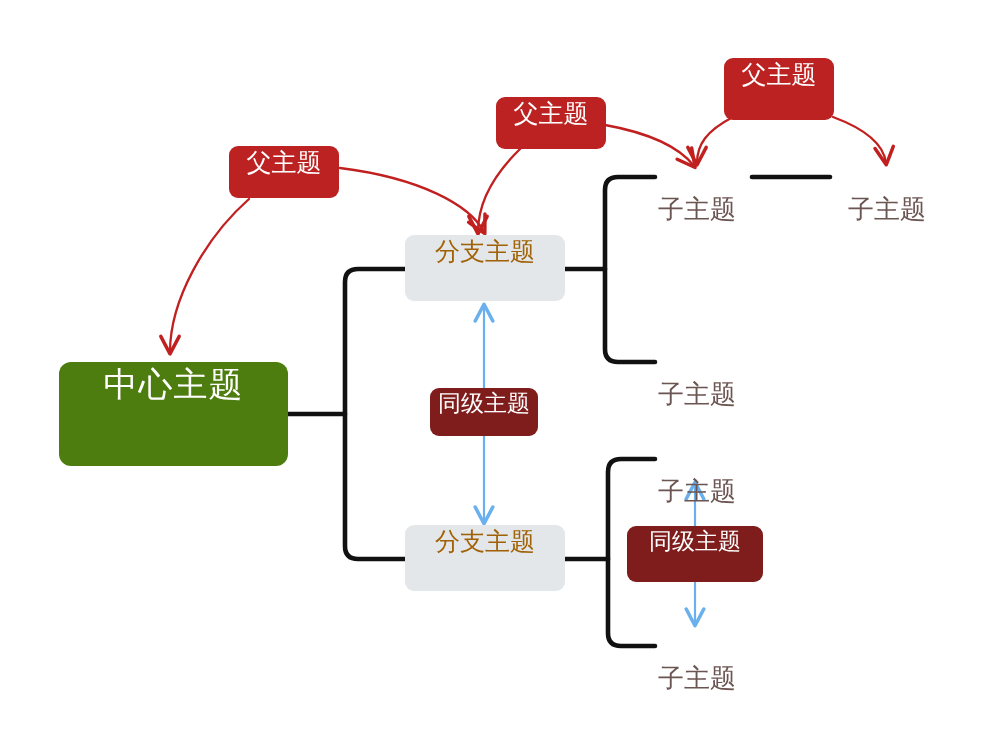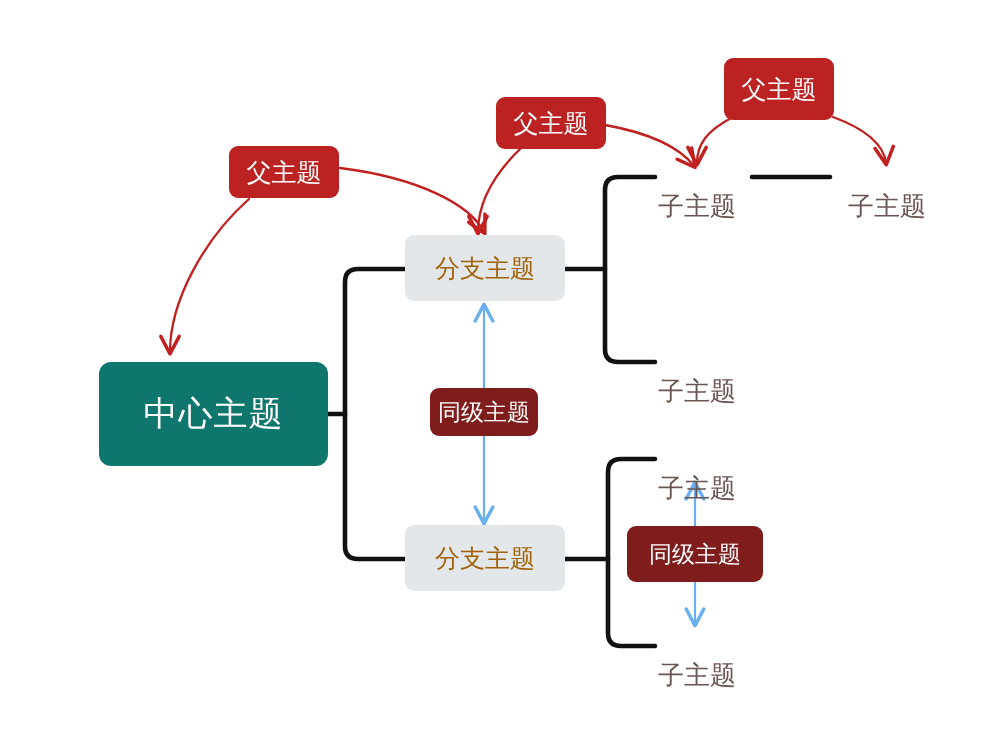--- a/index.html
+++ b/index.html
@@ -24,35 +24,33 @@
     top: 0;
     width: 996px;
     height: 736px;
     pointer-events: none;
   }
 
   .node {
     position: absolute;
     box-sizing: border-box;
     display: flex;
-    align-items: center;
     justify-content: center;
     white-space: nowrap;
     user-select: none;
     font-family: Liberation Serif, serif;
   }
 
   
   .node-central {
-    background: #0f766e;
+    background: #4d7c0f;
     color: #ffffff;
     border-radius: 12px;
     font-size: 34px;
     letter-spacing: 1px;
-    margin-left: 40px;
   }
 
   
   .node-branch {
     background: #e3e7e9;
     color: #a16207;
     border-radius: 9px;
     font-size: 25px;
   }
 

